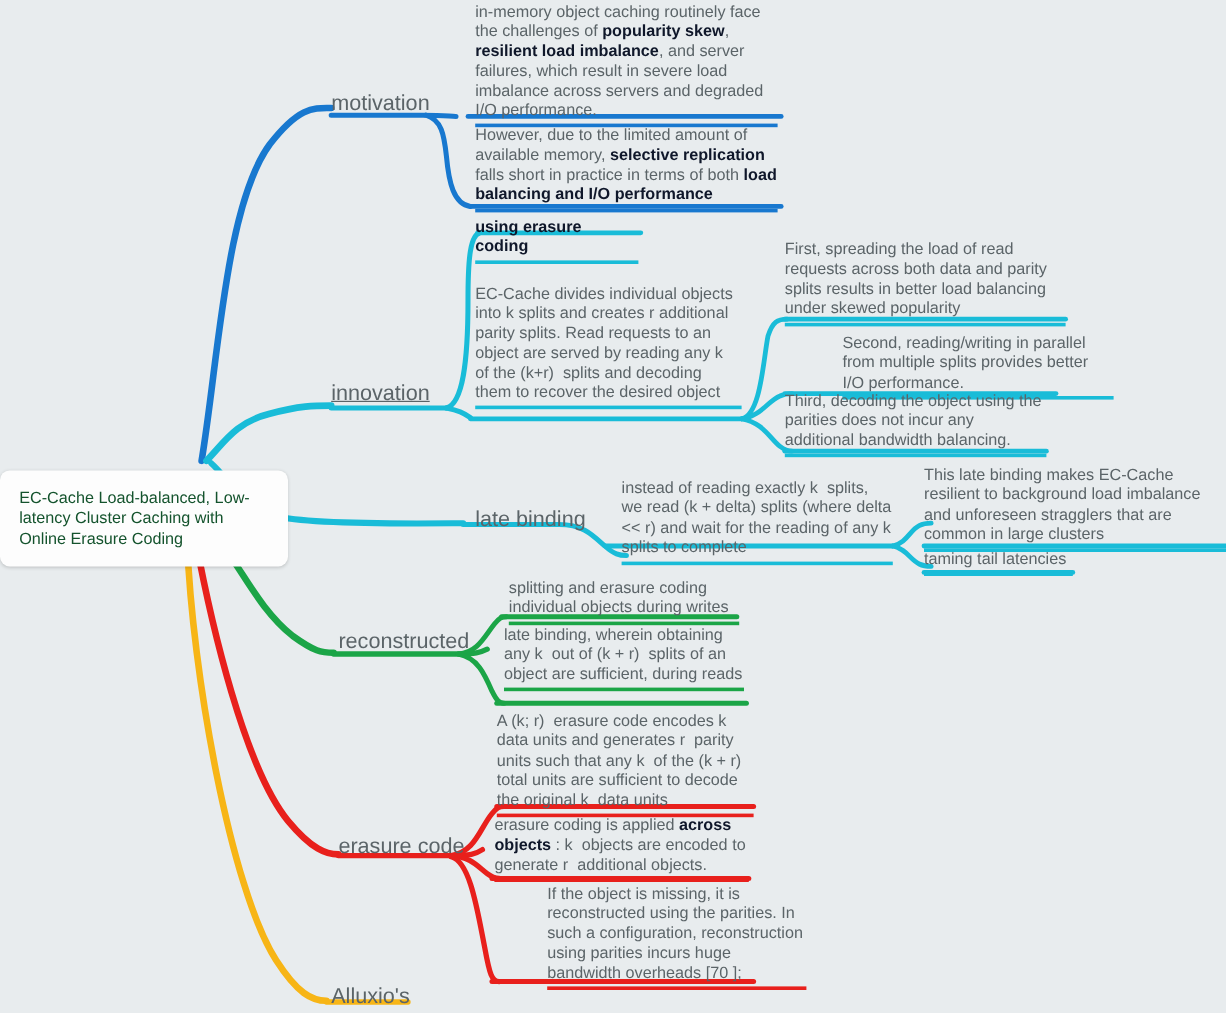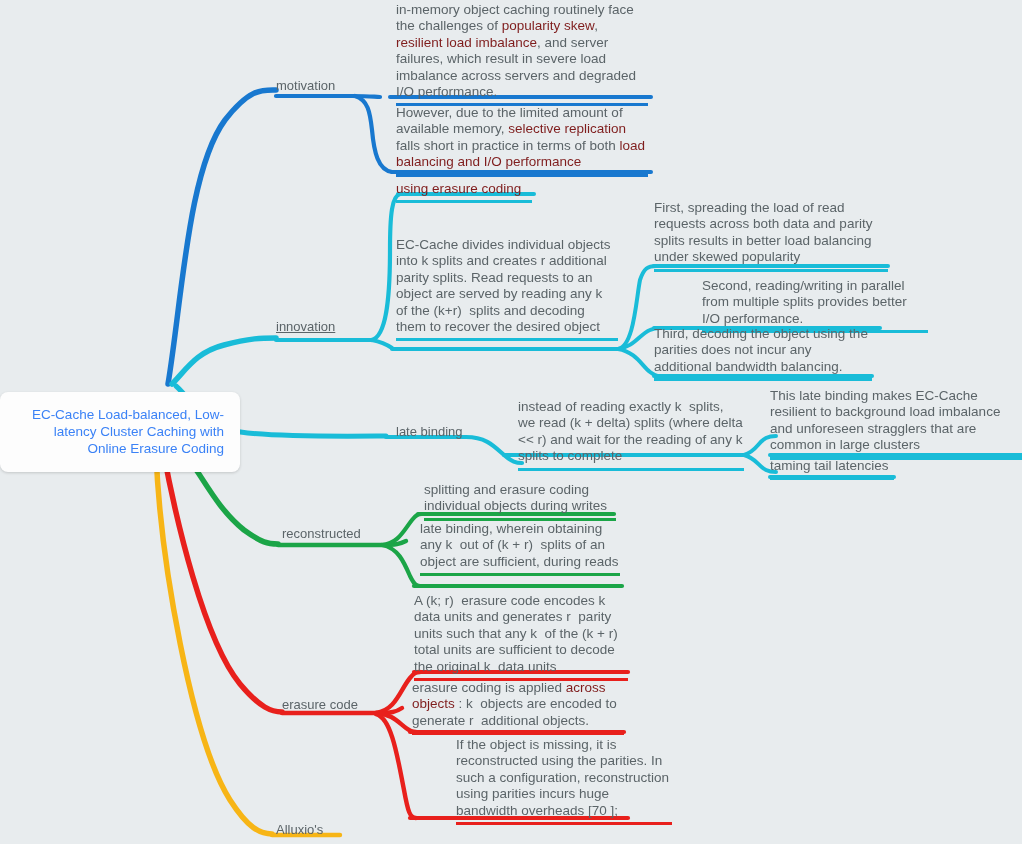--- a/index.html
+++ b/index.html
@@ -12,33 +12,33 @@
     position:relative;
   }
   #map{position:absolute;inset:0;width:1022px;height:844px;}
   svg.edges{position:absolute;left:0;top:0;width:1022px;height:844px;pointer-events:none;}
 
   .node{position:absolute;box-sizing:border-box;}
   .node .txt{
     font-size:13.5px;line-height:16.4px;color:#5b6468;
     white-space:pre-wrap;
   }
-  .node .txt b{font-weight:normal;color:#7f1d1d;}
+  .node .txt b{font-weight:bold;color:#0f172a;}
 
   
   #root-node{
     left:0px;top:392px;width:240px;
     background:#fdfdfd;border-radius:8px;
     padding:14px 16px 15px 16px;
     box-shadow:0 1px 3px rgba(0,0,0,0.16);
   }
-  #root-node .txt{font-size:13.5px;line-height:17px;color:#3b82f6;text-align:right;}
+  #root-node .txt{font-size:13.5px;line-height:17px;color:#14532d;}
 
   
-  .label-node .txt{font-size:13px;color:#5b6468;}
+  .label-node .txt{font-size:18px;color:#5b6468;}
 
   
   .leaf{padding-bottom:3px;}
   .leaf.blue{border-bottom:3.5px solid #1878cf;}
   .leaf.cyan{border-bottom:3.2px solid #19bcd8;}
   .leaf.green{border-bottom:3.4px solid #1ba547;}
   .leaf.red{border-bottom:3.6px solid #e8201c;}
 </style>
 </head>
 <body>

